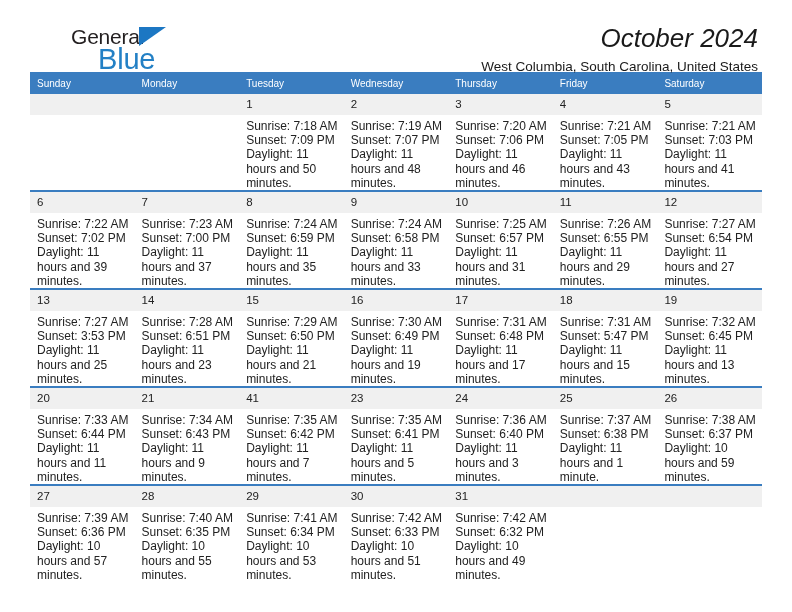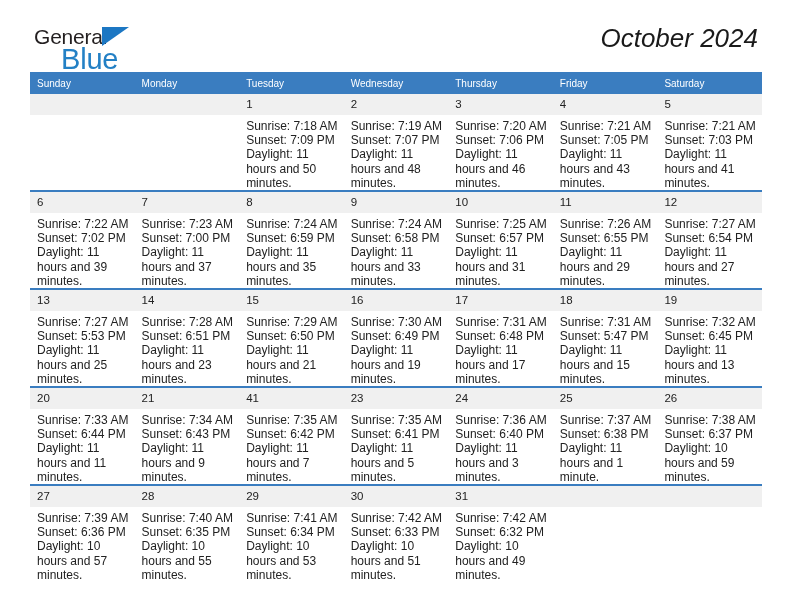--- a/index.html
+++ b/index.html
@@ -19,20 +19,21 @@
     width: 792px;
     height: 612px;
     box-sizing: border-box;
     padding: 0 30px;
   }
 
   
   .header {
     position: relative;
     height: 72px;
+    margin-left: 37px;
   }
   .logo {
     position: absolute;
     left: 4px;
     top: 26px;
     width: 170px;
     height: 48px;
   }
   .logo-general {
     position: absolute;
@@ -147,20 +148,21 @@
   <div class="header">
 
     <div class="logo">
       <span class="logo-general">General</span>
       <span class="logo-tri"></span>
       <span class="logo-blue">Blue</span>
     </div>
 
     <div class="title-block">
       <div class="cal-title">October 2024</div>
+      <div class="cal-subtitle">West Columbia, South Carolina, United States</div>
     </div>
 
   </div>
 
   <table class="calendar">
     <thead>
       <tr>
         <th>Sunday</th>
         <th>Monday</th>
         <th>Tuesday</th>
@@ -304,21 +306,21 @@
               </div>
             </div>
           </td>
         </tr>
         <tr>
           <td>
             <div class="cell-inner">
               <div class="daynum">13</div>
               <div class="details">
                 <div>Sunrise: 7:27 AM</div>
-                <div>Sunset: 5:53 PM</div>
+                <div>Sunset: 3:53 PM</div>
                 <div class="daylight">Daylight: 11 hours and 25 minutes.</div>
               </div>
             </div>
           </td>
           <td>
             <div class="cell-inner">
               <div class="daynum">14</div>
               <div class="details">
                 <div>Sunrise: 7:28 AM</div>
                 <div>Sunset: 6:51 PM</div>

